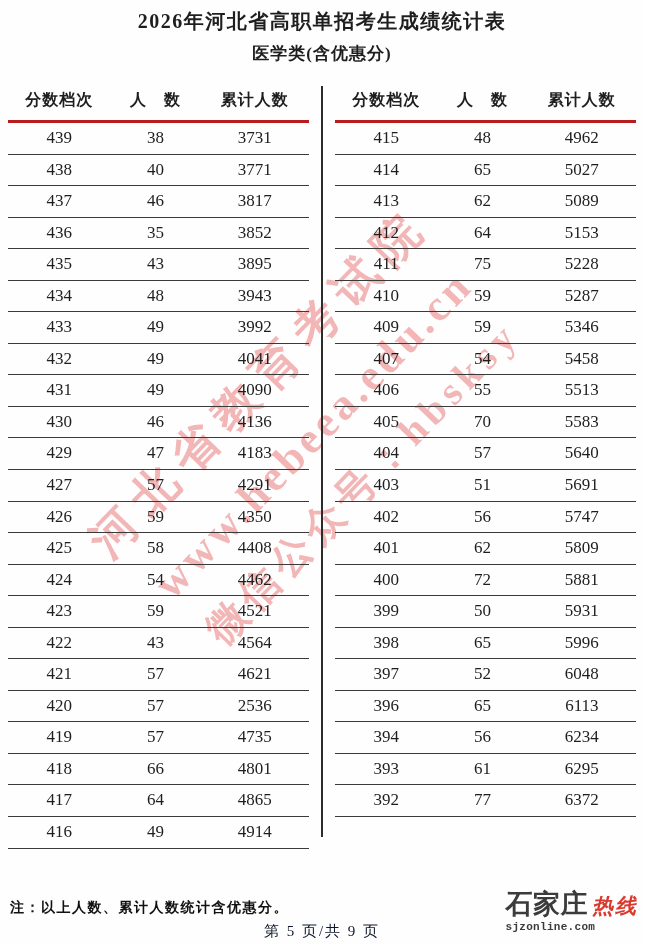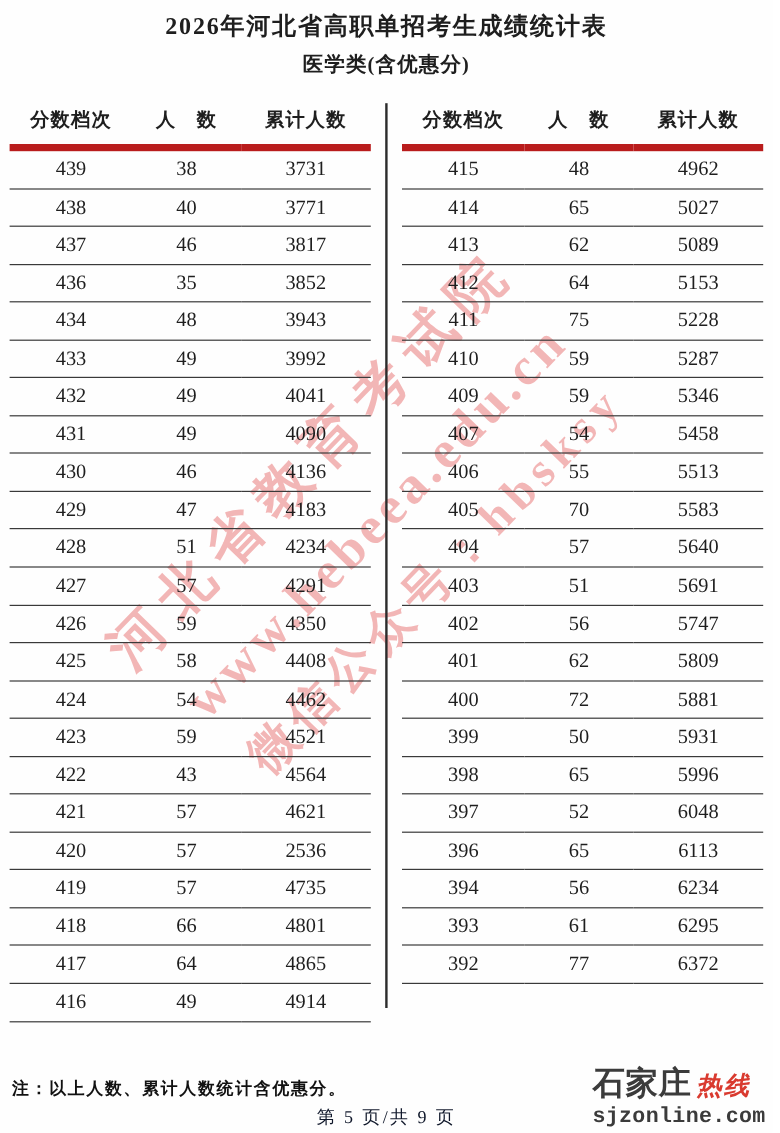--- a/index.html
+++ b/index.html
@@ -20,21 +20,21 @@
 
   .tables{
     position:absolute;top:86px;left:8px;right:8px;
     display:flex;align-items:stretch;z-index:2;
   }
   .half{flex:1;min-width:0;}
   table{width:100%;border-collapse:collapse;table-layout:fixed;}
   col.c1{width:34%;} col.c2{width:30%;} col.c3{width:36%;}
   th{
     font-size:16px;font-weight:bold;text-align:center;
-    padding:4px 0 9px 0;border-bottom:6px solid #b91c1c;letter-spacing:1px;
+    padding:4px 0 9px 0;border-bottom:3px solid #b91c1c;letter-spacing:1px;
   }
   td{
     font-size:17px;text-align:center;padding:5px 0 6px 0;
     border-bottom:1.6px solid #3a3a3a;line-height:1.15;
   }
   .divider{width:2px;background:#2c2c2c;margin:0 12px 12px 12px;}
 
   .watermark{
     position:absolute;left:20px;top:330px;width:580px;
     text-align:center;transform:rotate(-46deg);
@@ -56,21 +56,21 @@
     font-size:15px;letter-spacing:2px;color:#0f172a;
   }
 
   .logo{
     position:absolute;right:6px;top:893px;z-index:4;line-height:1;
     font-family:Liberation Mono, monospace;text-align:left;
   }
   .logo-top{display:flex;align-items:baseline;}
   .logo-name{font-size:27px;font-weight:bold;letter-spacing:0.5px;}
   .logo-accent{font-size:21px;font-weight:bold;font-style:italic;margin-left:4px;letter-spacing:2px;}
-  .logo-domain{font-size:18px;font-weight:bold;letter-spacing:0.3px;margin-top:2px;}
+  .logo-domain{font-size:11px;font-weight:bold;letter-spacing:0.3px;margin-top:2px;}
 </style>
 </head>
 <body>
 
 <div class="page">
 
   <div class="doc-title">2026年河北省高职单招考生成绩统计表</div>
   <div class="doc-subtitle">医学类(含优惠分)</div>
 
   <div class="watermark" style="color: rgb(232, 112, 112);">
@@ -110,20 +110,25 @@
               <td>437</td>
               <td>46</td>
               <td>3817</td>
             </tr>
             <tr>
               <td>436</td>
               <td>35</td>
               <td>3852</td>
             </tr>
             <tr>
+              <td>435</td>
+              <td>43</td>
+              <td>3895</td>
+            </tr>
+            <tr>
               <td>434</td>
               <td>48</td>
               <td>3943</td>
             </tr>
             <tr>
               <td>433</td>
               <td>49</td>
               <td>3992</td>
             </tr>
             <tr>
@@ -138,25 +143,20 @@
             </tr>
             <tr>
               <td>430</td>
               <td>46</td>
               <td>4136</td>
             </tr>
             <tr>
               <td>429</td>
               <td>47</td>
               <td>4183</td>
-            </tr>
-            <tr>
-              <td>428</td>
-              <td>51</td>
-              <td>4234</td>
             </tr>
             <tr>
               <td>427</td>
               <td>57</td>
               <td>4291</td>
             </tr>
             <tr>
               <td>426</td>
               <td>59</td>
               <td>4350</td>

